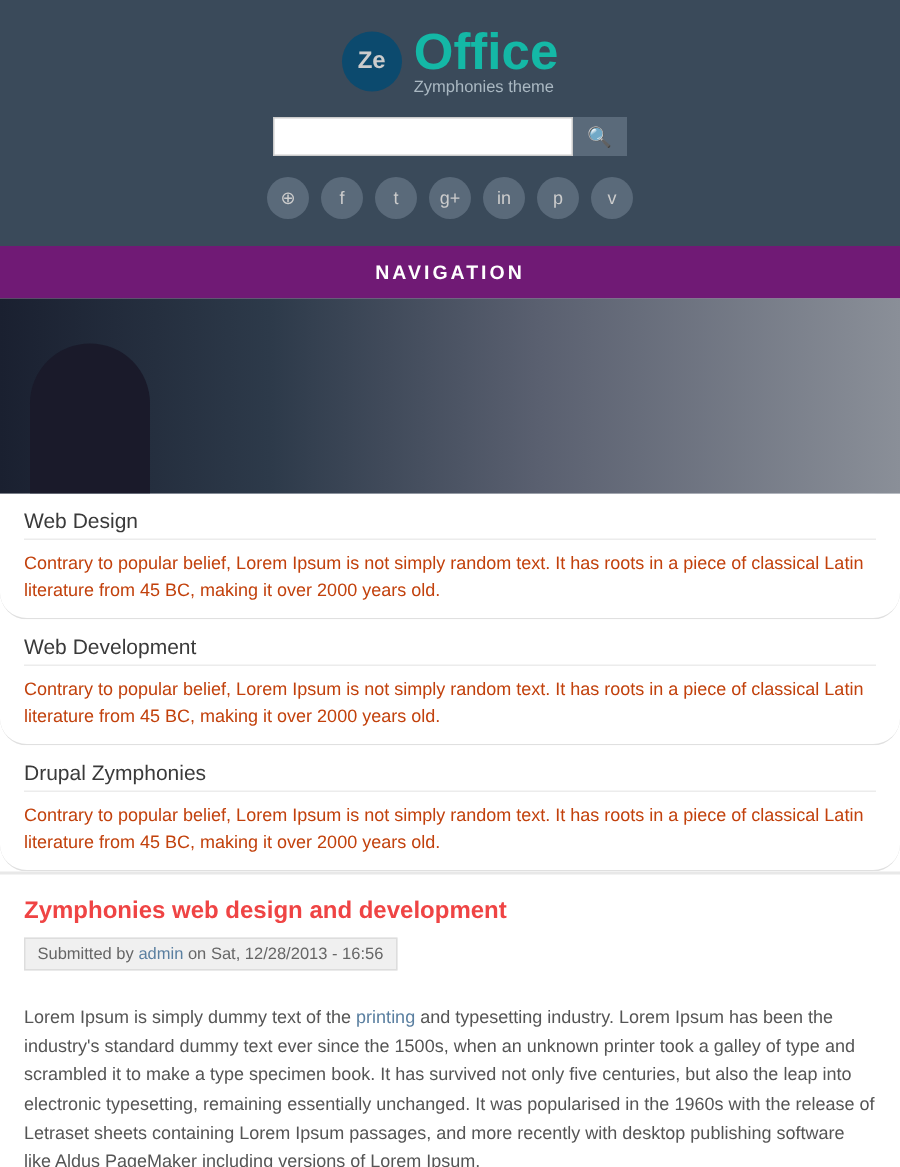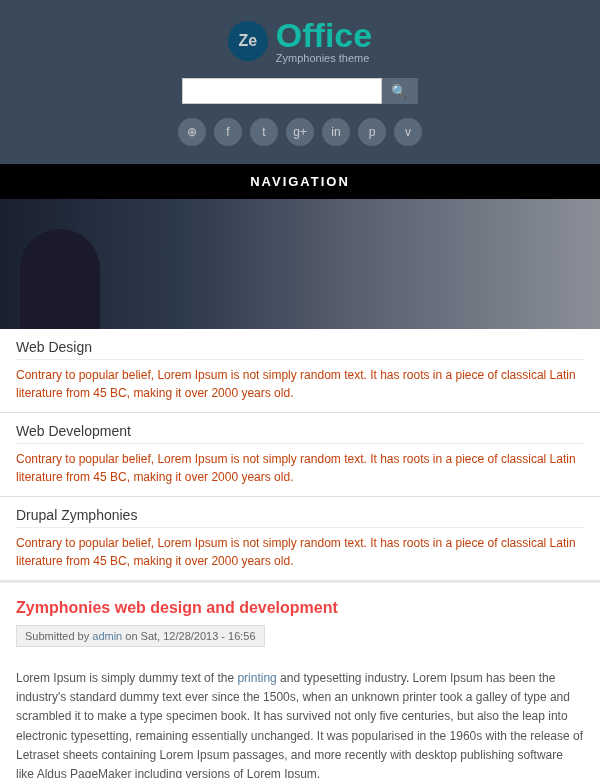--- a/index.html
+++ b/index.html
@@ -85,21 +85,21 @@
       display: flex;
       align-items: center;
       justify-content: center;
       color: #ccc;
       font-size: 12px;
       cursor: pointer;
     }
 
     
     .nav-bar {
-      background: #000000;
+      background: #701a75;
       padding: 10px 20px;
       text-align: center;
     }
     .nav-bar span {
       color: #ffffff;
       font-size: 13px;
       letter-spacing: 2px;
       font-weight: bold;
     }
 
@@ -136,20 +136,21 @@
     .main-content {
       background: #ffffff;
       padding: 0;
     }
 
     
     .service-block {
       padding: 10px 16px 10px;
       border-bottom: 1px solid #e0e0e0;
       background: #fff;
+      border-radius: 18px;
     }
     .service-title {
       font-size: 14px;
       color: #3a3a3a;
       margin-bottom: 6px;
       padding-bottom: 4px;
       border-bottom: 1px solid #ececec;
     }
     .service-text {
       font-size: 12px;

